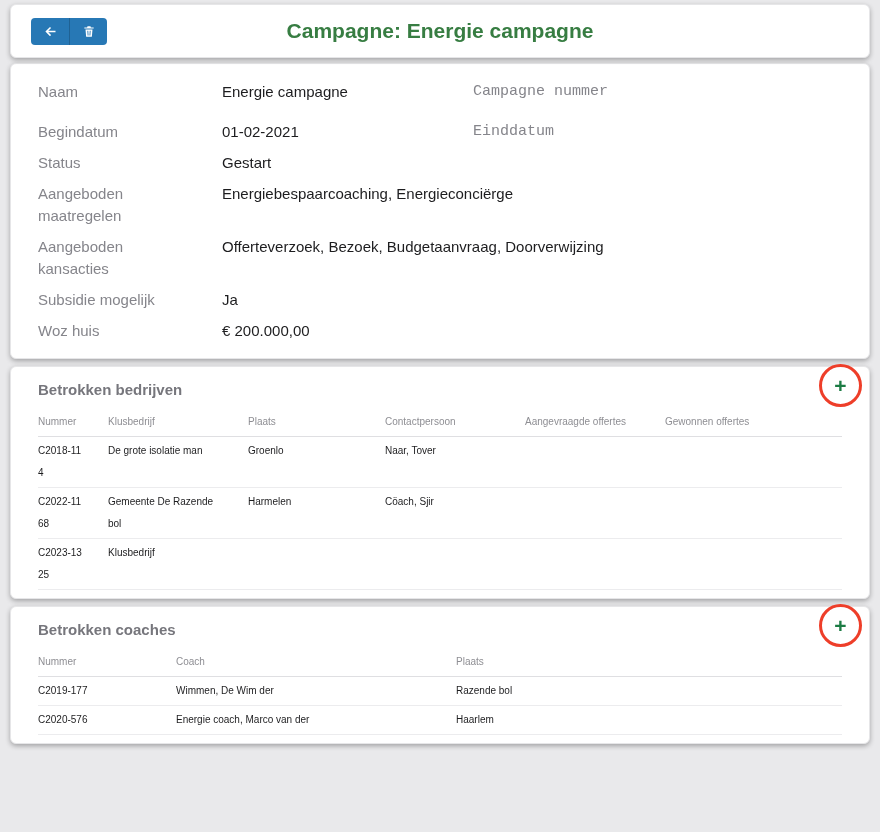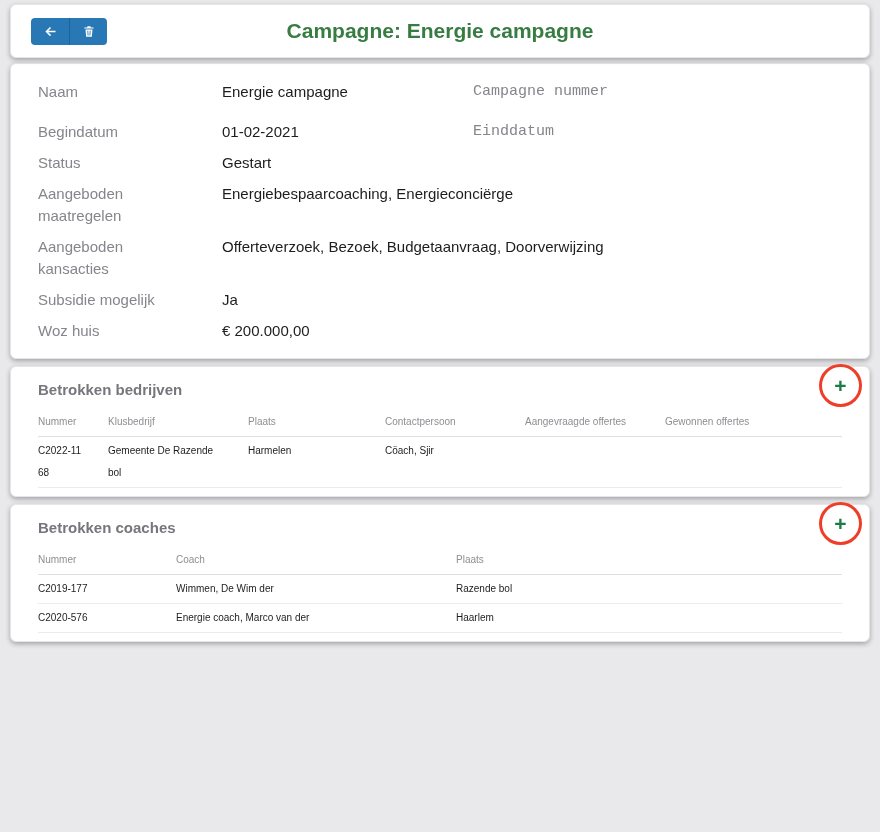--- a/index.html
+++ b/index.html
@@ -164,24 +164,40 @@
         <th class="c-num">Nummer</th>
         <th>Klusbedrijf</th>
         <th>Plaats</th>
         <th>Contactpersoon</th>
         <th>Aangevraagde offertes</th>
         <th>Gewonnen offertes</th>
       </tr>
     </thead>
     <tbody>
       <tr class="data-row">
+        <td class="c-num">C2018-114</td>
+        <td>De grote isolatie man</td>
+        <td>Groenlo</td>
+        <td>Naar, Tover</td>
+        <td></td>
+        <td></td>
+      </tr>
+      <tr class="data-row">
         <td class="c-num">C2022-1168</td>
         <td>Gemeente De Razende bol</td>
         <td>Harmelen</td>
         <td>Cöach, Sjir</td>
+        <td></td>
+        <td></td>
+      </tr>
+      <tr class="data-row">
+        <td class="c-num">C2023-1325</td>
+        <td>Klusbedrijf</td>
+        <td></td>
+        <td></td>
         <td></td>
         <td></td>
       </tr>
     </tbody>
   </table>
 </div>
 
 <div class="panel section-panel">
   <div class="section-title">Betrokken coaches</div>
   <button class="add-btn">

